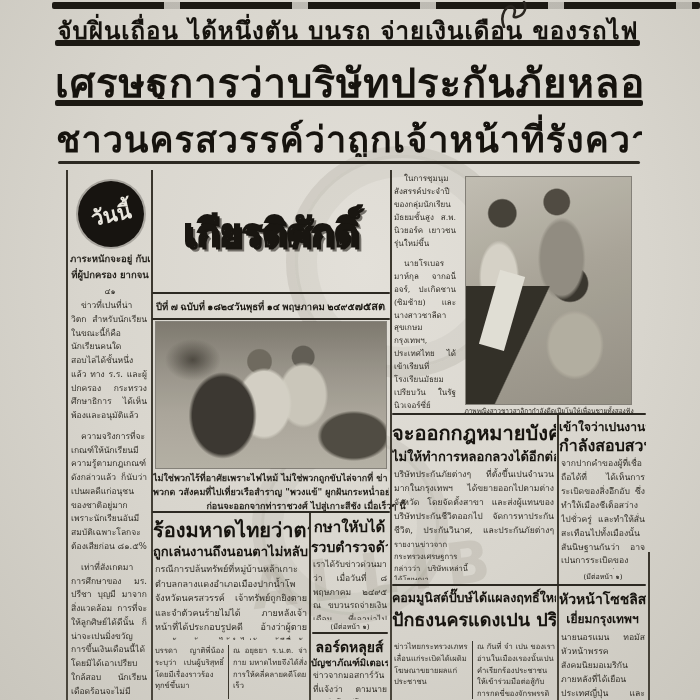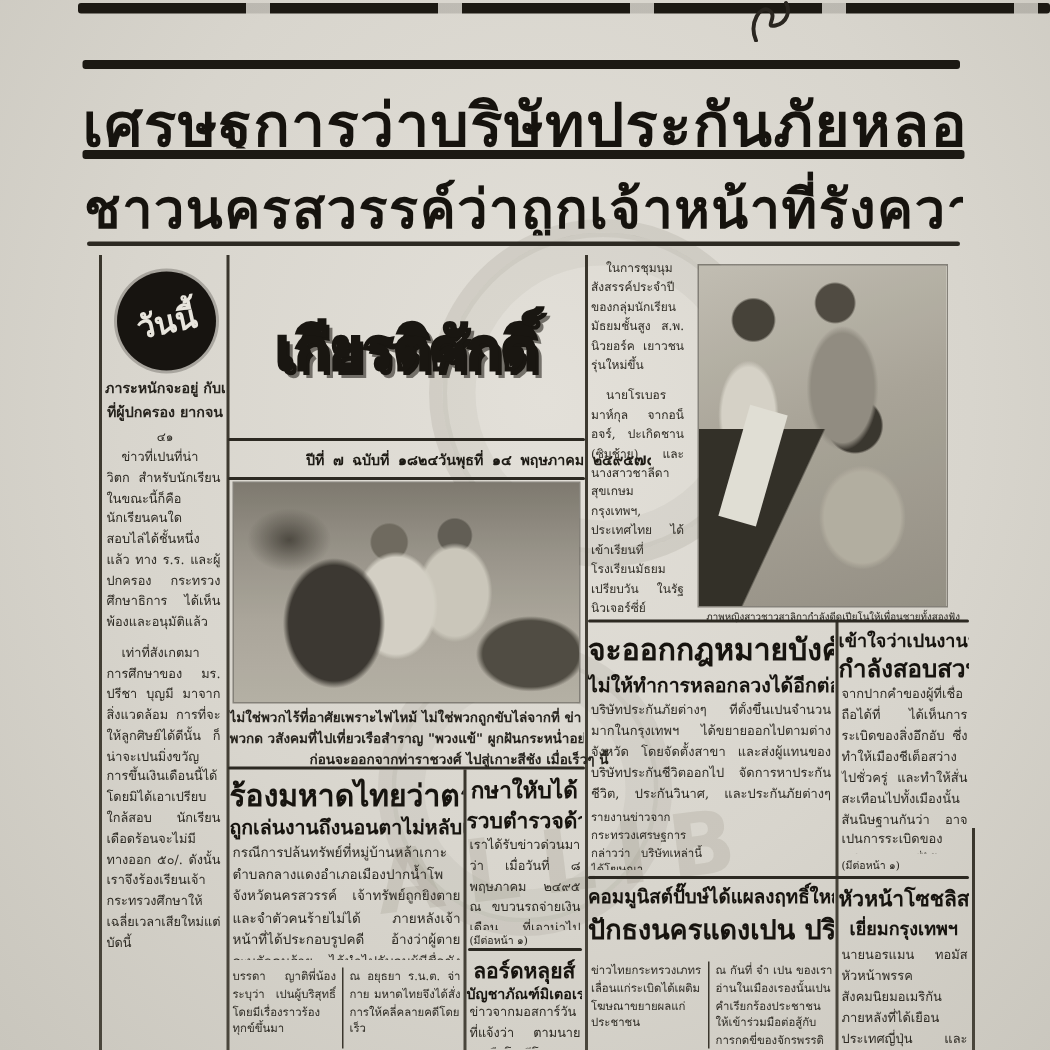--- a/index.html
+++ b/index.html
@@ -48,43 +48,44 @@
       radial-gradient(ellipse 38px 66px at 58% 36%, #8f8a7e 0 55%, transparent 63%),
       radial-gradient(circle 19px at 63% 47%, #332f27 0 92%, transparent 100%),
       radial-gradient(ellipse 46px 55px at 66% 74%, #b3ae9f 0 55%, transparent 63%),
       linear-gradient(160deg,#c2beb2 0%,#a9a497 45%,#938e82 100%);
   }
   .piano-wedge{position:absolute;left:0;bottom:0;width:58%;height:52%;
     background:linear-gradient(115deg,#2b2820 0 55%,transparent 56%);}
   .sheet{position:absolute;left:14%;top:42%;width:16%;height:34%;background:#e4e1d7;transform:rotate(16deg);}
   .mini{position:absolute;font-size:7.6px;line-height:1.55;text-align:justify;overflow:hidden;color:#2e2b24;}
   .mini.sep{border-left:1.5px solid #3a362d;padding-left:4px;}
-  .cont{font-size:7px;text-align:left;display:block;}
+  .cont{font-size:7px;text-align:center;display:block;}
   .wm-ring{position:absolute;border-radius:50%;border:9px solid rgba(120,113,96,.14);
     box-shadow:inset 0 0 0 3px rgba(120,113,96,.10), inset 0 0 0 22px rgba(120,113,96,.07);}
   .wm-text{position:absolute;font-family:"DejaVu Sans",sans-serif;font-weight:900;font-size:58px;
     color:rgba(125,118,100,.16);letter-spacing:14px;transform:rotate(-7deg);white-space:nowrap;}
   .squiggle{position:absolute;}
   .dl{position:absolute;display:flex;justify-content:space-between;align-items:center;
-    font-family:Liberation Mono, monospace;font-weight:bold;font-size:9.5px;white-space:nowrap;overflow:hidden;color:#1d1a14;margin-left:48px;}
+    font-family:Liberation Serif, serif;font-weight:bold;font-size:9.5px;white-space:nowrap;overflow:hidden;color:#1d1a14;}
 </style>
 </head>
 <body>
 
 <div class="paper">
 
   <div class="wm-ring" style="left:286px;top:146px;width:214px;height:214px;"></div>
   <div class="wm-ring" style="left:252px;top:428px;width:178px;height:178px;border-color:rgba(120,113,96,.11);"></div>
   <div class="wm-text" style="left:250px;top:540px;">ALLIB</div>
 
   <div class="rule broken" style="left:52px;top:2px;width:648px;height:7px;"></div>
   <svg class="squiggle" style="left:497px;top:0px;" width="34" height="28" viewBox="0 0 34 28">
     <path d="M7 27 C2 15 10 3 16 7 C22 11 12 19 20 17 C28 15 30 7 27 2" stroke="#2a2620" stroke-width="2.6" fill="none" stroke-linecap="round"></path>
   </svg>
 
+  <div class="banner" style="left:56px;top:11px;width:584px;height:29px;font-size:24px;">จับฝิ่นเถื่อน ได้หนึ่งตัน บนรถ จ่ายเงินเดือน ของรถไฟ</div>
   <div class="rule" style="left:55px;top:40px;width:585px;height:6px;"></div>
   <div class="banner" style="left:55px;top:51px;width:588px;height:48px;font-size:40px;">เศรษฐการว่าบริษัทประกันภัยหลอกลวง</div>
   <div class="rule" style="left:55px;top:100px;width:588px;height:6px;"></div>
   <div class="banner" style="left:56px;top:111px;width:586px;height:46px;font-size:36px;">ชาวนครสวรรค์ว่าถูกเจ้าหน้าที่รังควาญ</div>
   <div class="rule thin" style="left:58px;top:161px;width:582px;height:3px;"></div>
 
   <div class="vrule" style="left:66px;top:170px;height:530px;"></div>
   <div class="vrule" style="left:151px;top:170px;height:530px;"></div>
   <div class="vrule" style="left:309px;top:513px;height:187px;"></div>
   <div class="vrule" style="left:390px;top:170px;height:530px;"></div>
@@ -92,20 +93,21 @@
   <div class="vrule" style="left:648px;top:552px;height:148px;"></div>
 
   <div class="logo" style="left:78px;top:181px;width:66px;height:66px;">
     <span>วันนี้</span>
   </div>
   <div class="caption" style="left:70px;top:251px;width:80px;font-size:9.5px;">ภาระหนักจะอยู่ กับเด็ก</div>
   <div class="caption" style="left:70px;top:267px;width:80px;font-size:9.5px;">ที่ผู้ปกครอง ยากจน</div>
   <div class="caption" style="left:70px;top:285px;width:80px;font-size:8px;font-weight:400;">๔๑</div>
   <div class="body-txt" style="left:71px;top:299px;width:78px;height:398px;">
     <p>ข่าวที่เปนที่น่าวิตก สำหรับนักเรียนในขณะนี้ก็คือ นักเรียนคนใด สอบไล่ได้ชั้นหนึ่งแล้ว ทาง ร.ร. และผู้ปกครอง กระทรวงศึกษาธิการ ได้เห็นพ้องและอนุมัติแล้ว</p>
+    <p>ความจริงการที่จะเกณฑ์ให้นักเรียนมีความรู้ตามกฎเกณฑ์ดังกล่าวแล้ว ก็นับว่าเปนผลดีแก่อนุชนของชาติอยู่มาก เพราะนักเรียนอันมีสมบัติเฉพาะโลกจะต้องเสียก่อน ๘๑.๕%</p>
     <p>เท่าที่สังเกตมา การศึกษาของ มร. ปรีชา บุญมี มาจากสิ่งแวดล้อม การที่จะให้ลูกศิษย์ได้ดีนั้น ก็น่าจะเปนมิ่งขวัญ การขึ้นเงินเดือนนี้ได้โดยมิได้เอาเปรียบ ใกล้สอบ นักเรียนเดือดร้อนจะไม่มีทางออก ๕๐/. ดังนั้นเราจึงร้องเรียนเจ้ากระทรวงศึกษาให้เฉลี่ยเวลาเสียใหม่แต่บัดนี้</p>
   </div>
 
   <div class="masthead" style="left:154px;top:181px;width:234px;height:108px;font-size:38px;line-height:104px;">เกียรติศักดิ์</div>
   <div class="rule thin" style="left:152px;top:292px;width:238px;height:2px;"></div>
   <div class="dl" style="left:156px;top:296px;width:230px;height:20px;">
     <span>ปีที่ ๗ ฉบับที่ ๑๘๒๔</span>
     <span>วันพุธที่ ๑๔ พฤษภาคม ๒๔๙๕</span>
     <span style="font-size:11px;">๗๕สต.</span>
   </div>
@@ -137,21 +139,21 @@
   <div class="body-txt" style="left:394px;top:173px;width:64px;height:238px;font-size:8px;">
     <p>ในการชุมนุมสังสรรค์ประจำปี ของกลุ่มนักเรียนมัธยมชั้นสูง ส.พ. นิวยอร์ค เยาวชนรุ่นใหม่ขึ้น</p>
     <p>นายโรเบอร มาห์กุล จากอน็อจร์, ปะเกิดชาน (ซิมช้าย) และนางสาวชาลีดา สุขเกษม กรุงเทพฯ, ประเทศไทย ได้เข้าเรียนที่โรงเรียนมัธยมเปรียบวัน ในรัฐนิวเจอร์ซี่ย์</p>
 
   </div>
 
   <div class="photo photo-piano" style="left:466px;top:177px;width:165px;height:227px;">
     <div class="piano-wedge"></div>
     <div class="sheet"></div>
   </div>
-  <div class="caption" style="left:458px;top:406px;width:182px;font-size:6.5px;font-weight:400;text-align:right;">ภาพหญิงสาวชาวสาลิกากำลังดีดเปียโนให้เพื่อนชายทั้งสองฟัง</div>
+  <div class="caption" style="left:458px;top:406px;width:182px;font-size:6.5px;font-weight:400;">ภาพหญิงสาวชาวสาลิกากำลังดีดเปียโนให้เพื่อนชายทั้งสองฟัง</div>
   <div class="rule thin" style="left:392px;top:413px;width:254px;height:2px;"></div>
 
   <div class="kicker" style="left:392px;top:417px;width:164px;font-size:20px;">จะออกกฎหมายบังคับ</div>
   <div class="kicker" style="left:392px;top:446px;width:164px;font-size:13px;font-weight:700;">ไม่ให้ทำการหลอกลวงได้อีกต่อไป</div>
   <div class="body-txt" style="left:394px;top:468px;width:160px;height:70px;font-size:8.6px;">บริษัทประกันภัยต่างๆ ที่ตั้งขึ้นเปนจำนวนมากในกรุงเทพฯ ได้ขยายออกไปตามต่างจังหวัด โดยจัดตั้งสาขา และส่งผู้แทนของบริษัทประกันชีวิตออกไป จัดการหาประกันชีวิต, ประกันวินาศ, และประกันภัยต่างๆ เปนจำนวนมาก</div>
   <div class="mini" style="left:394px;top:539px;width:74px;height:41px;">รายงานข่าวจากกระทรวงเศรษฐการกล่าวว่า บริษัทเหล่านี้ ได้โฆษณา</div>
   <div class="rule thin" style="left:392px;top:584px;width:254px;height:2px;"></div>
 
   <div class="kicker" style="left:392px;top:588px;width:164px;font-size:12.5px;font-weight:700;">คอมมูนิสต์ปั๊บษ์ได้แผลงฤทธิ์ใหญ่</div>
   <div class="kicker" style="left:392px;top:605px;width:164px;font-size:18px;">ปักธงนครแดงเปน ปริศนา</div>

